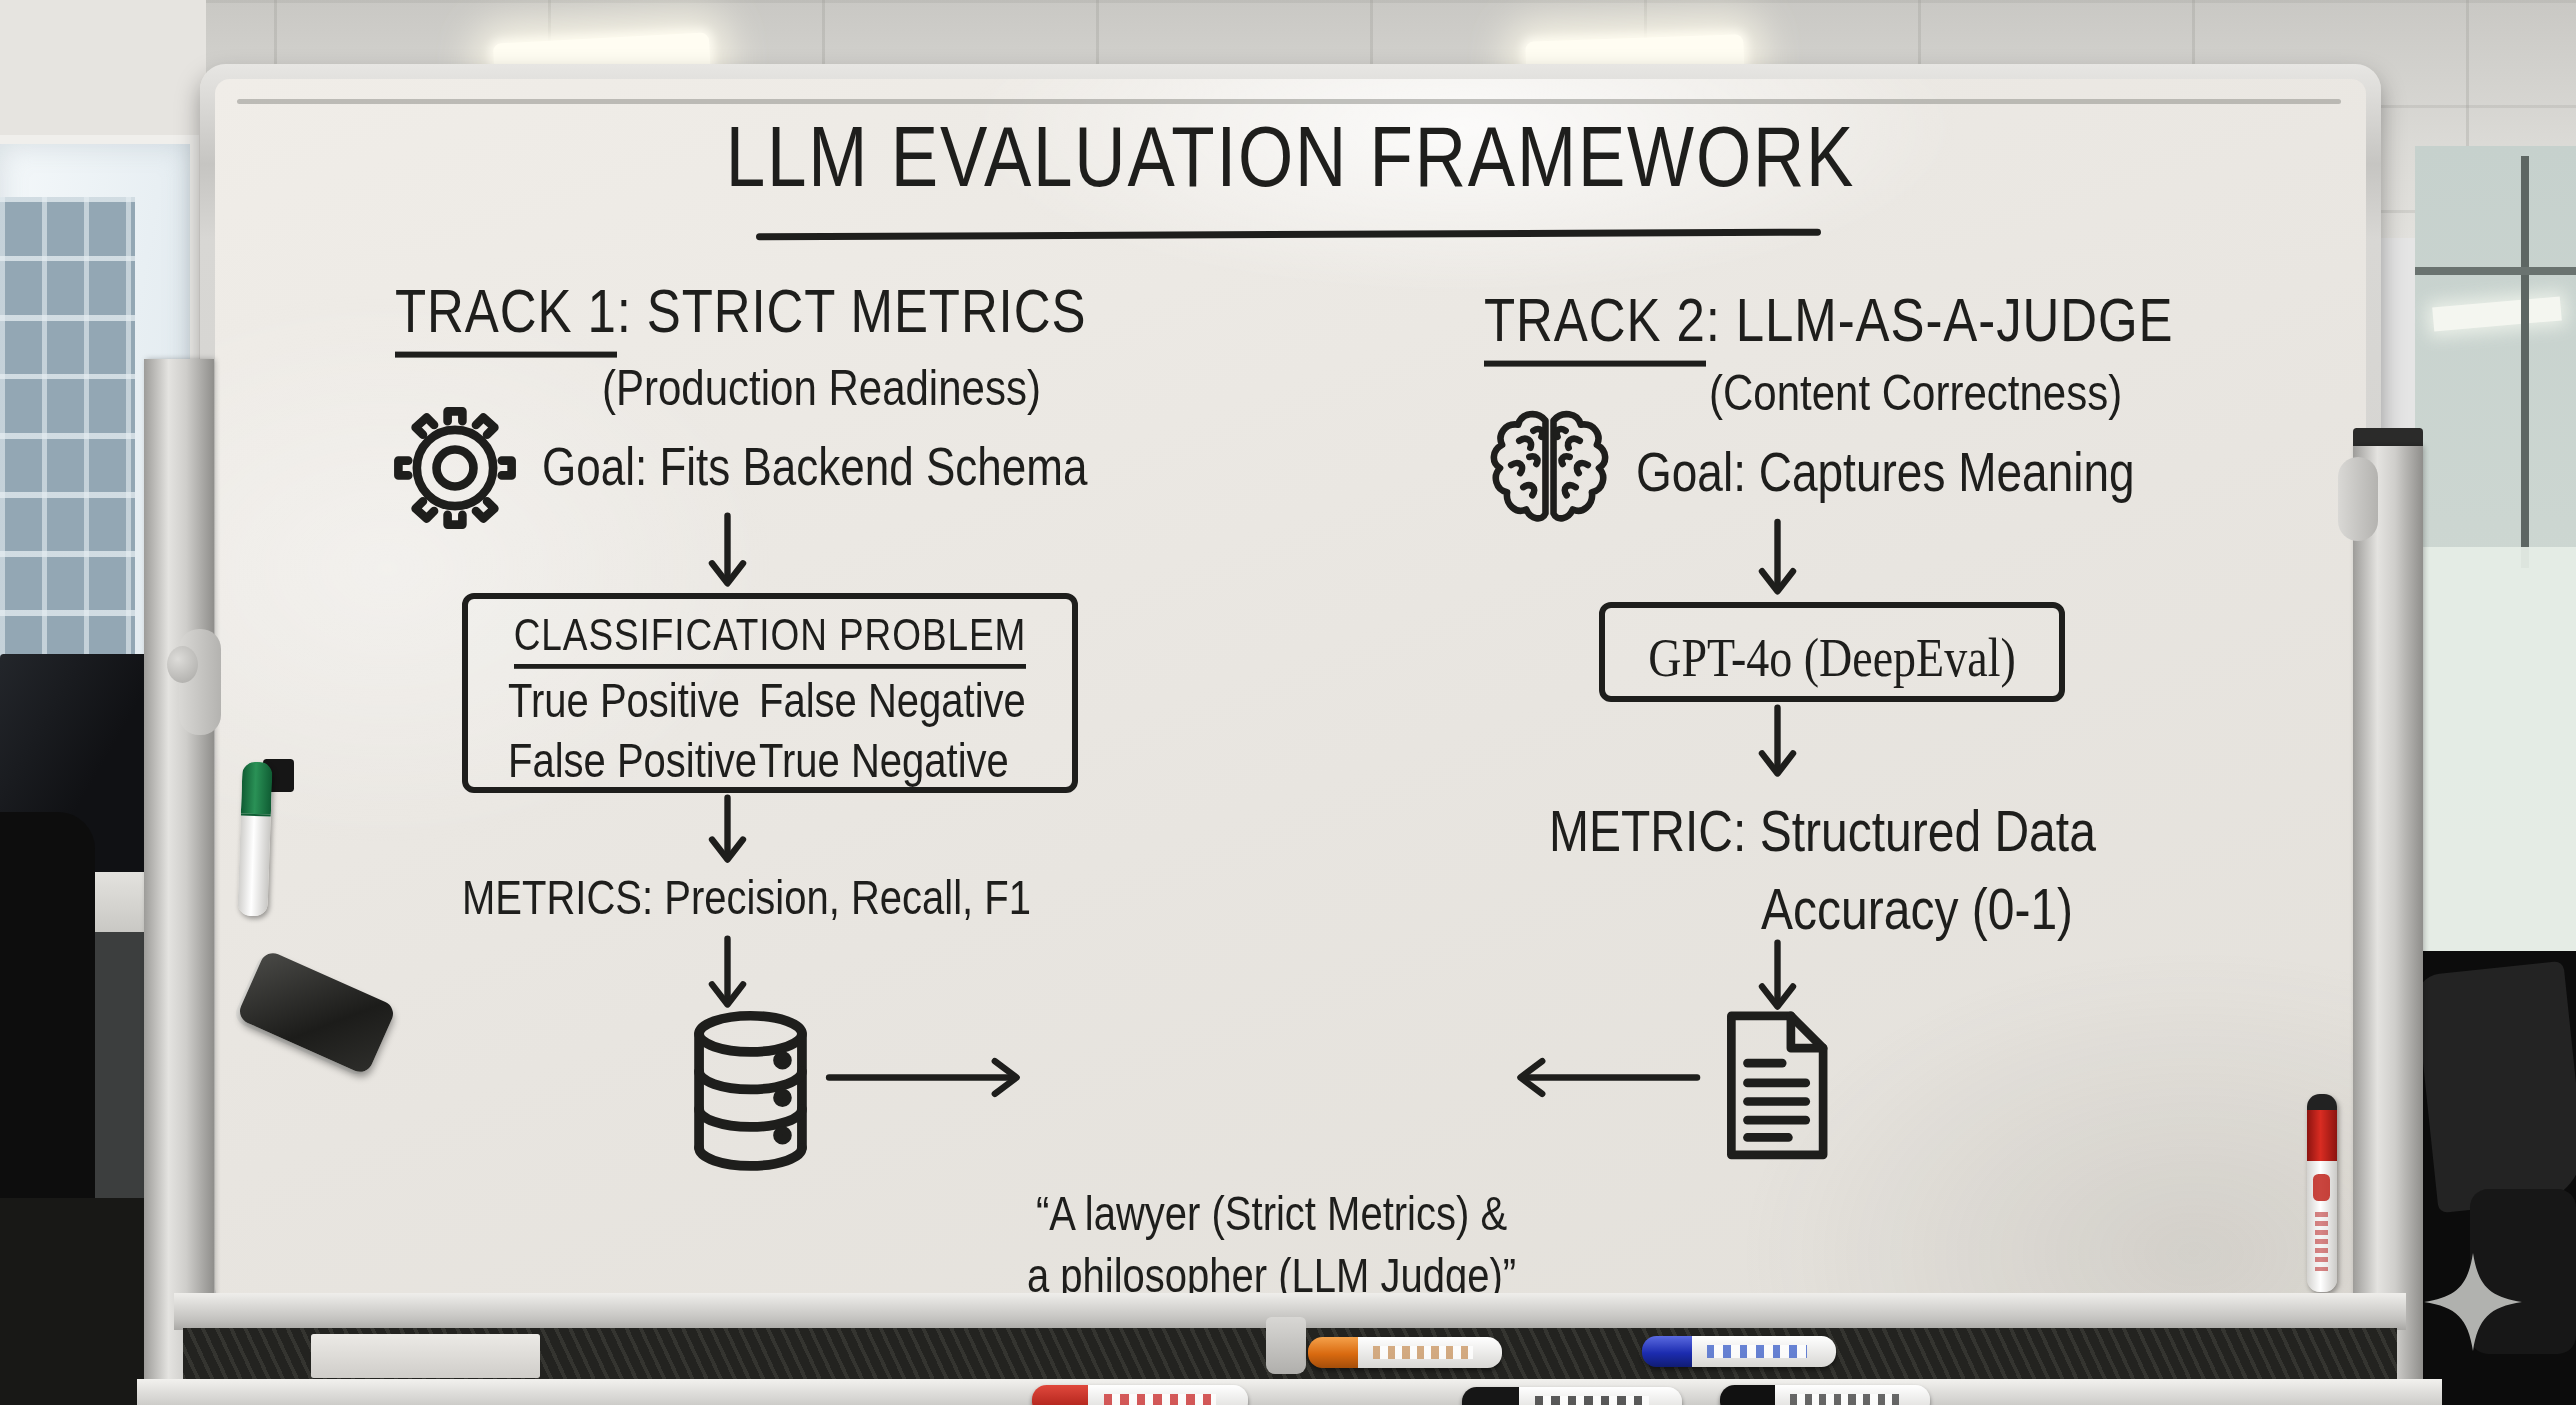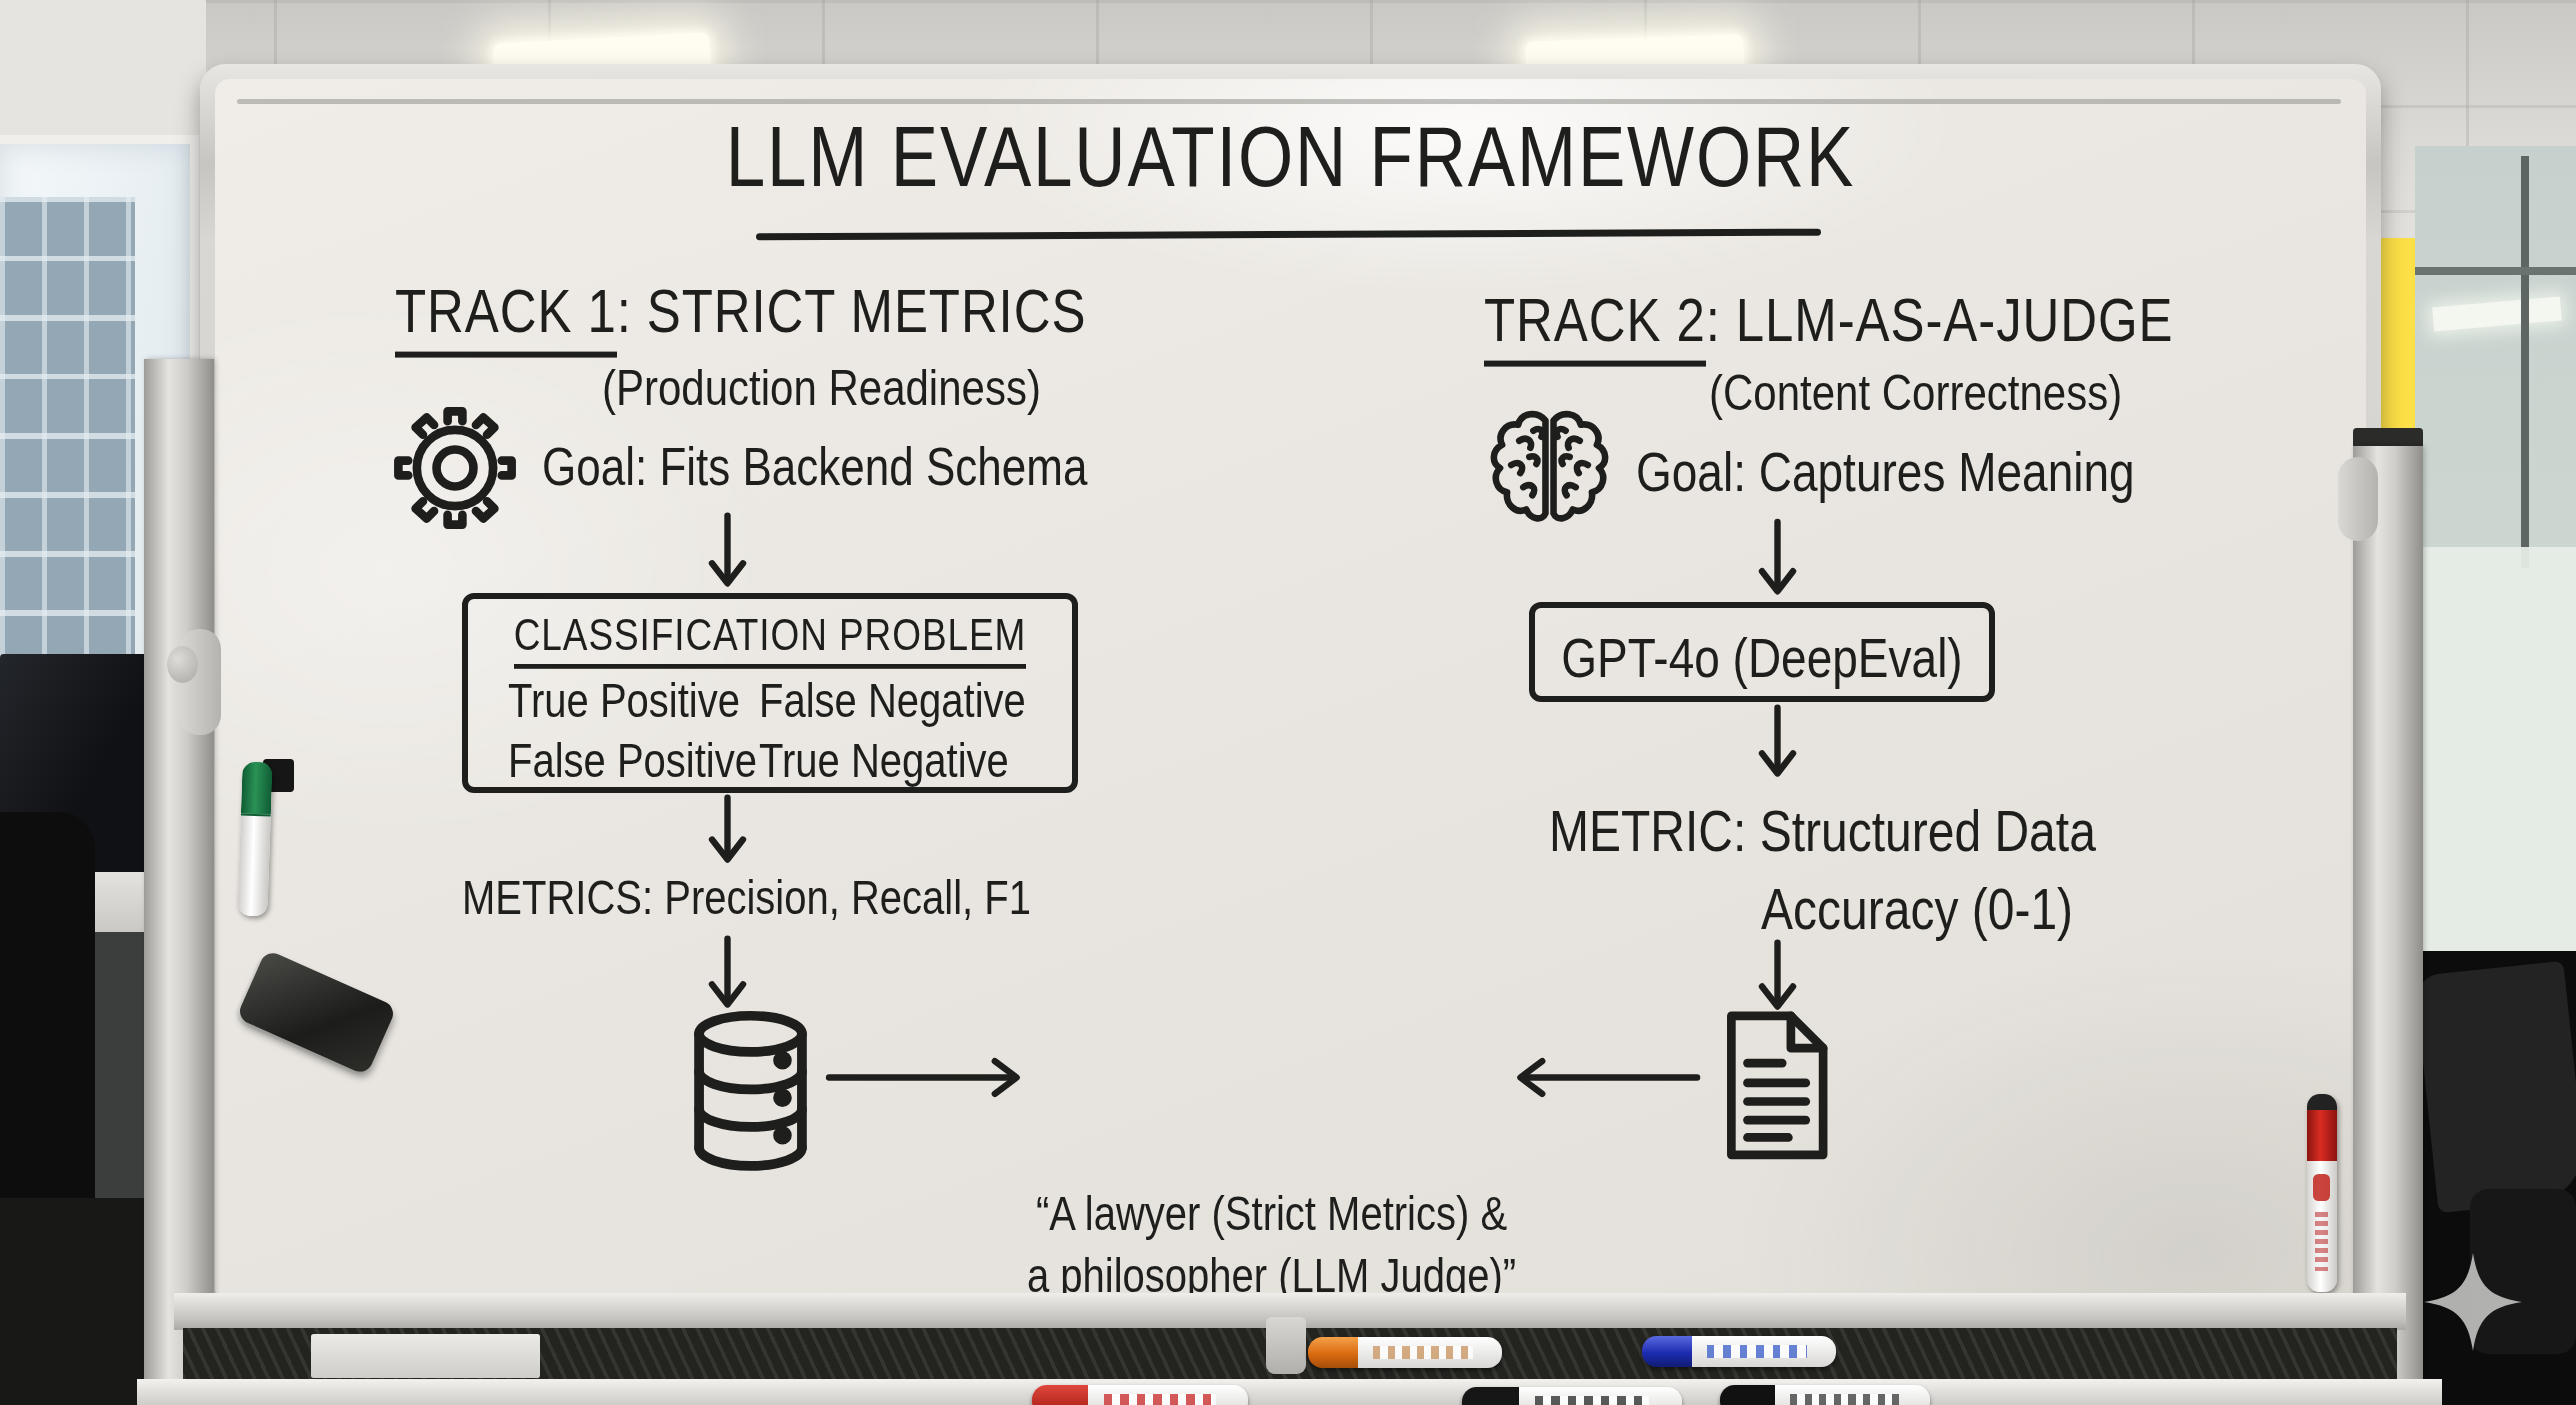--- a/index.html
+++ b/index.html
@@ -1,17 +1,17 @@
 <!DOCTYPE html>
 <html style="font-size:14.6px"><head>
 <meta charset="utf-8">
 <style>
   html,body{margin:0;padding:0;background:#141412;}
   .stage{position:relative;width:2576px;height:1405px;overflow:hidden;
-         font-family:"Liberation Sans","DejaVu Sans",sans-serif;background:#fde047;}
+         font-family:"Liberation Sans","DejaVu Sans",sans-serif;background:#e5e5e5;}
   .abs{position:absolute;}
 
   
   .ceiling{left:0;top:0;width:2576px;height:238px;
     background:
       repeating-linear-gradient(90deg, rgba(150,150,144,.28) 0 2.7px, transparent 2.7px 274px),
       repeating-linear-gradient(180deg, rgba(150,150,144,.22) 0 2.7px, transparent 2.7px 105px),
       linear-gradient(#c9c8c4,#dbdad6 60%,#e2e1dd);}
   .light{background:#fffdf2;border-radius:8.2px;
     box-shadow:0 0 42px 18.3px rgba(255,252,235,.85),0 0 9.1px 3.7px rgba(255,255,255,.9);}
@@ -219,21 +219,21 @@
   </svg>
   <div class="abs hand" style="left:1636px;top:439px;font-size:46px;">Goal: Captures Meaning</div>
 
   <svg class="abs" style="left:1751px;top:518px;" width="53" height="79" viewBox="0 0 58 86">
     <g class="ink" stroke-width="7">
         <line x1="29" y1="4" x2="29" y2="74"></line>
         <path d="M12,58 L29,80 L46,58"></path>
       </g>
   </svg>
 
-  <div class="abs sketch-box" style="left:1529px;top:602px;width:454px;height:88px;display:flex;align-items:center;justify-content:center;">
+  <div class="abs sketch-box" style="left:1599px;top:602px;width:454px;height:88px;display:flex;align-items:center;justify-content:center;font-family:Liberation Serif, serif;">
     <div class="hand center" style="font-size:46px;">GPT-4o (DeepEval)</div>
   </div>
 
   <svg class="abs" style="left:1751px;top:704px;" width="53" height="75" viewBox="0 0 58 82">
     <g class="ink" stroke-width="7">
         <line x1="29" y1="4" x2="29" y2="70"></line>
         <path d="M12,54 L29,76 L46,54"></path>
       </g>
   </svg>
 

